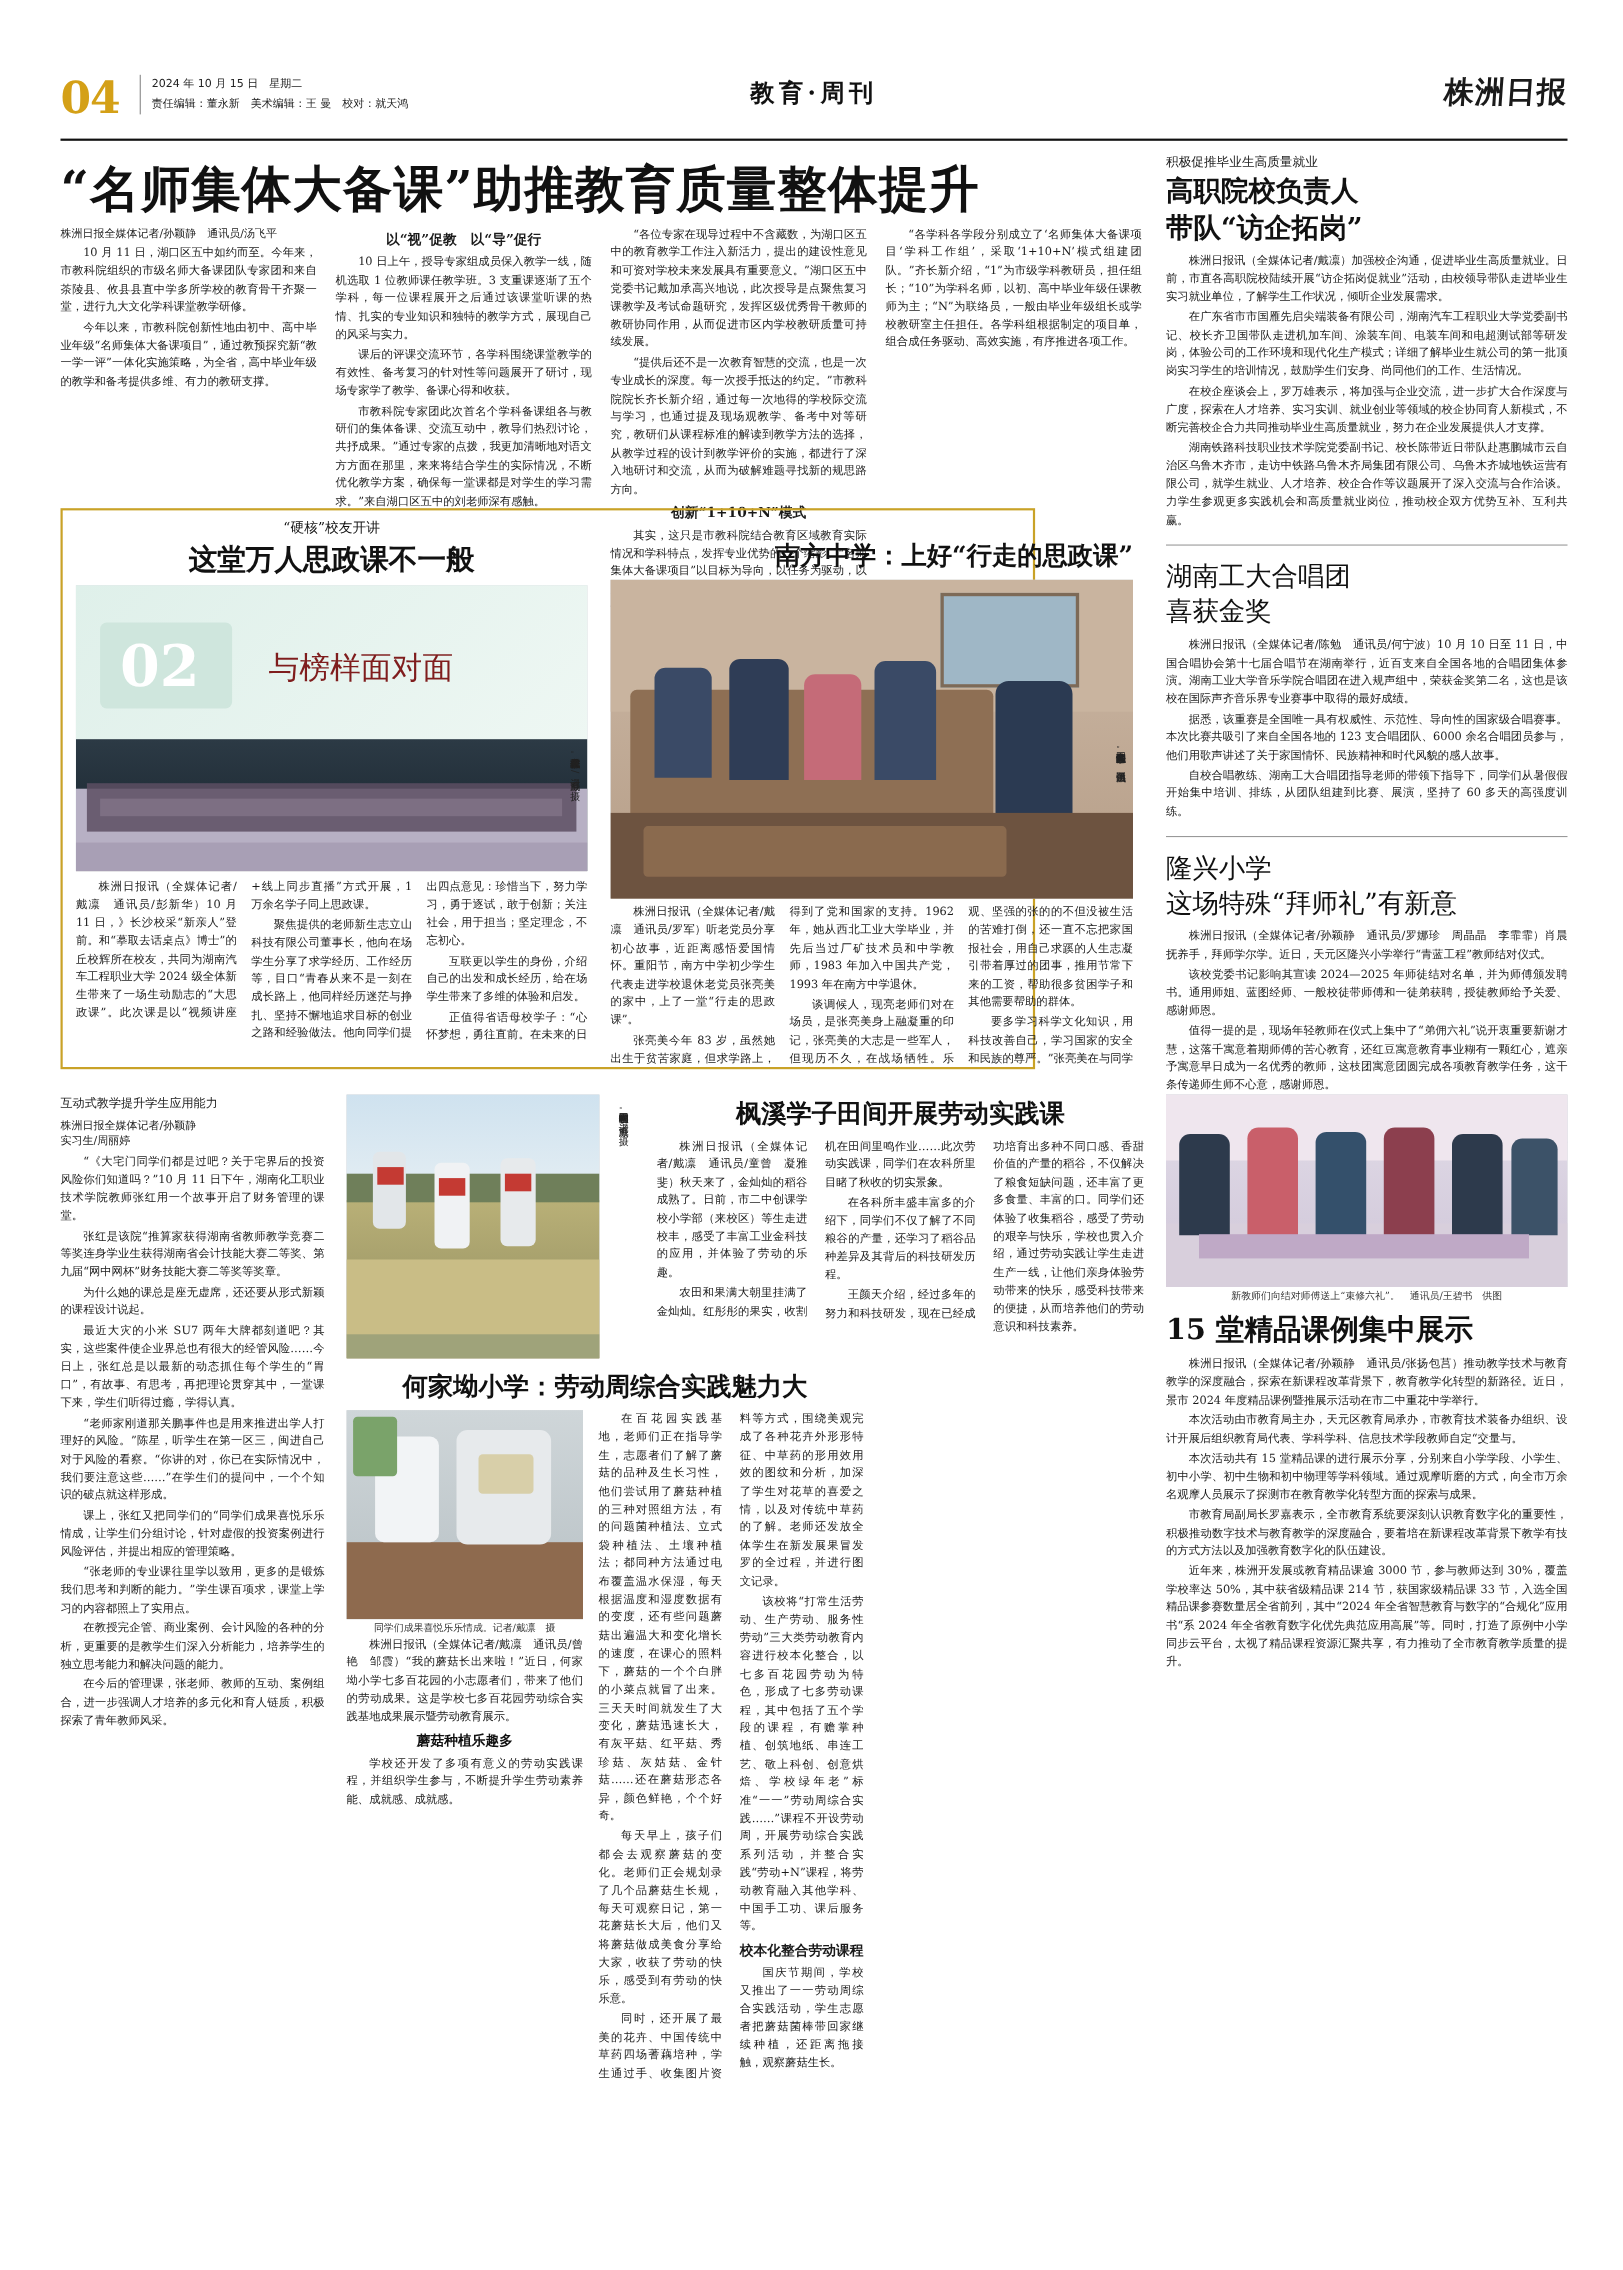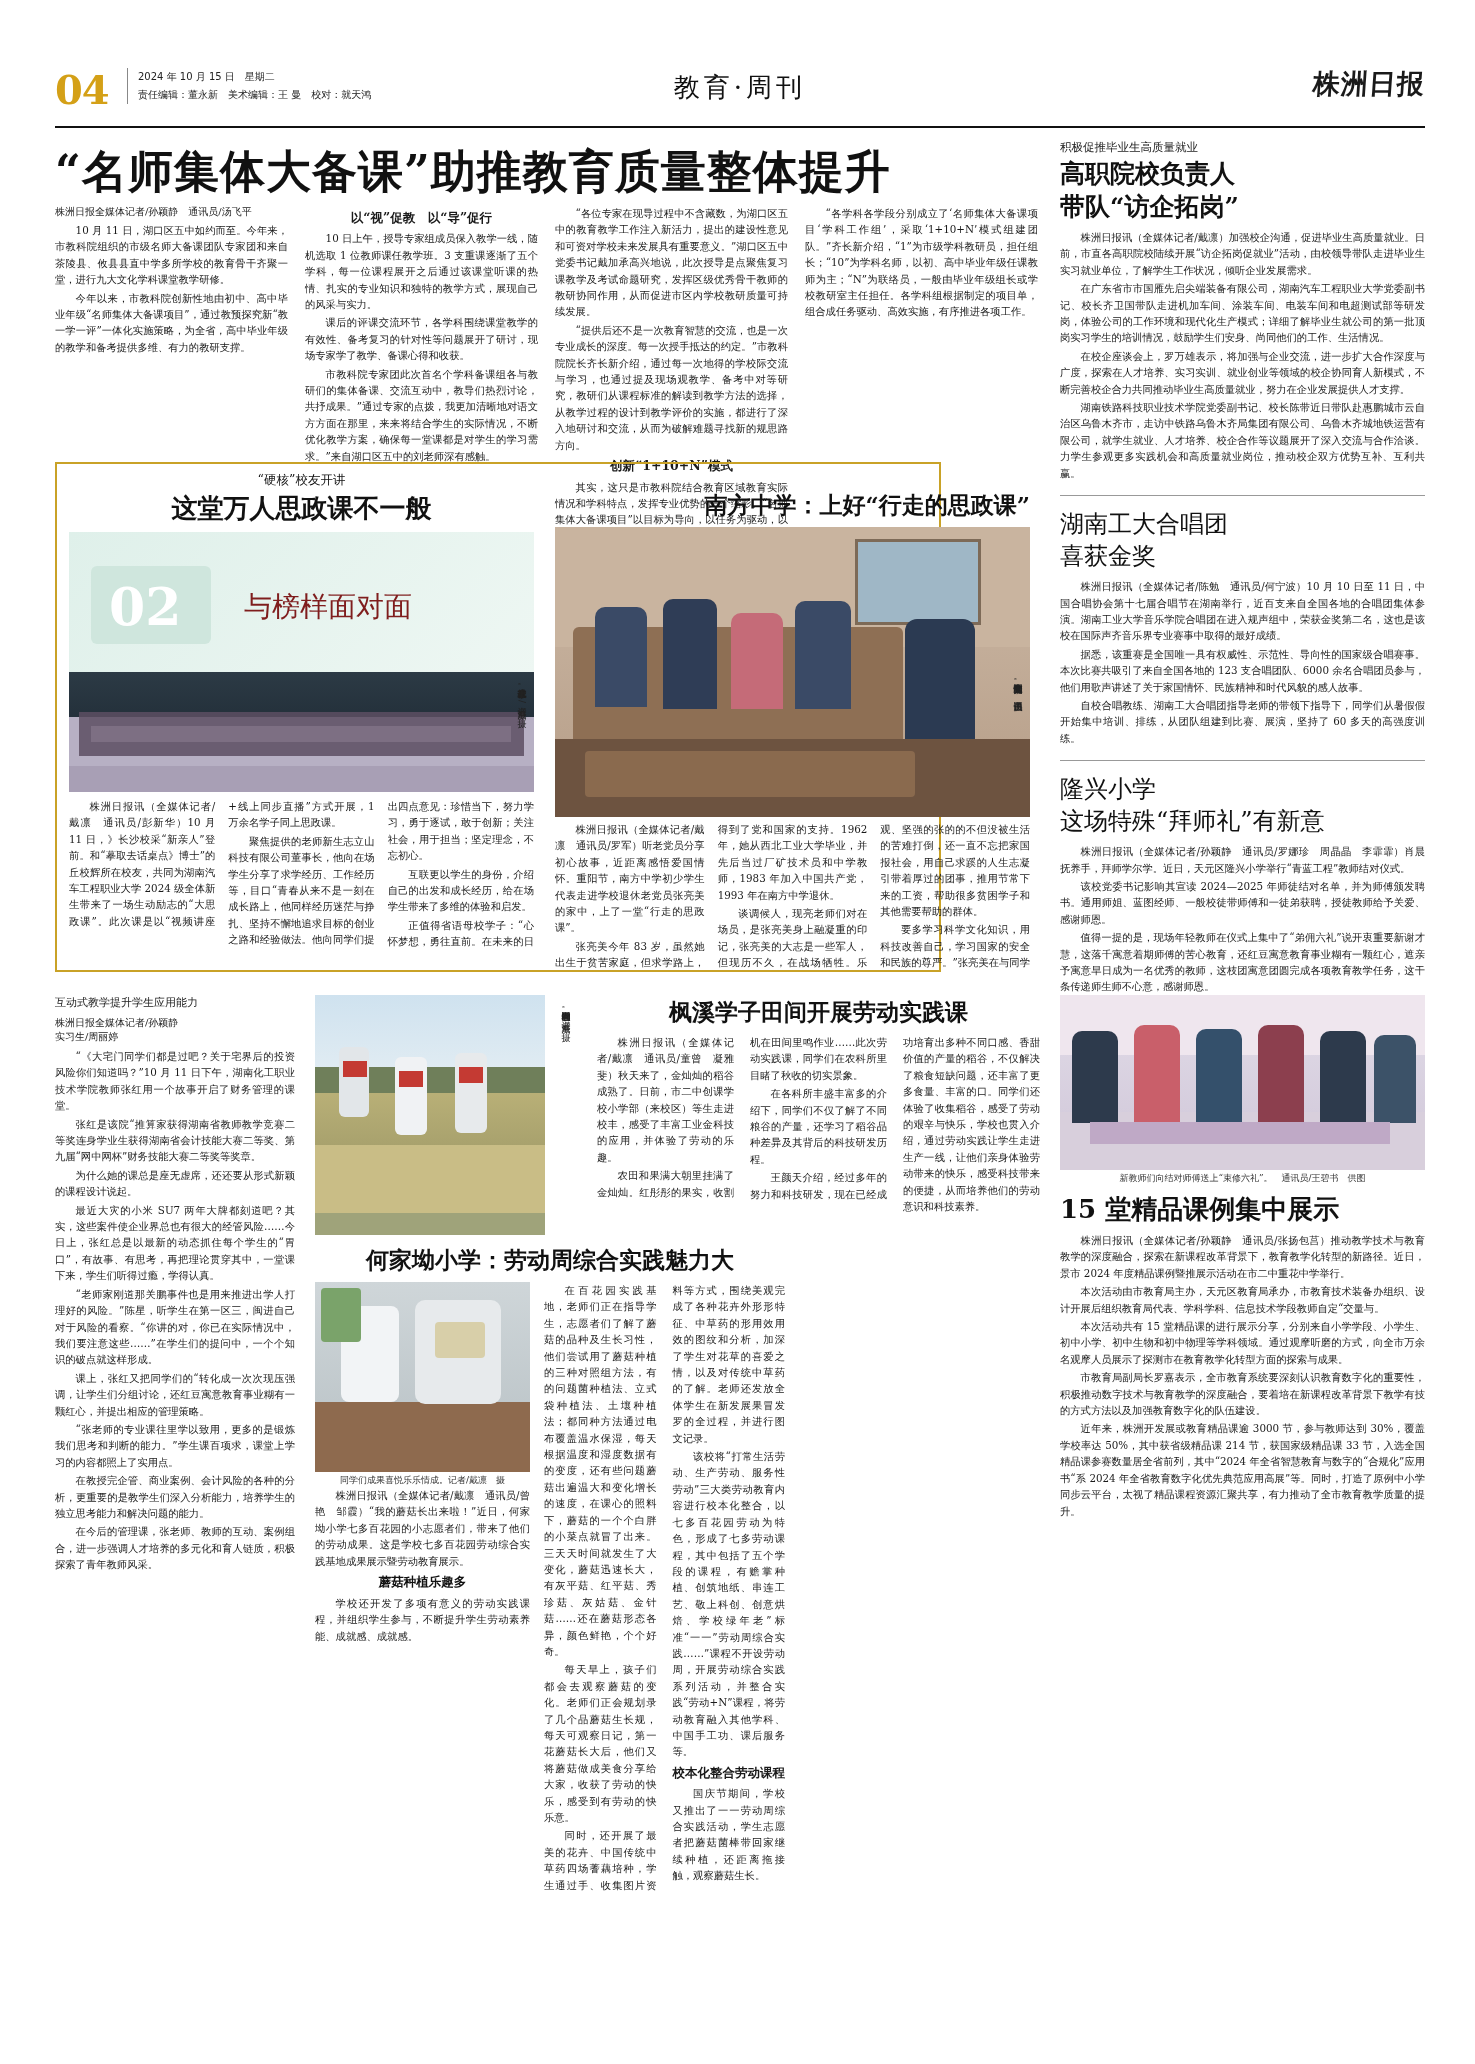--- a/index.html
+++ b/index.html
@@ -21,21 +21,21 @@
   .pagenum{
     position:absolute;left:0;top:-12px;font-size:40px;font-weight:bold;color:#d4a017;
     font-family:"DejaVu Serif","Liberation Serif",serif;letter-spacing:-1px;
   }
   .mast-meta{
     position:absolute;left:72px;top:-10px;width:300px;border-left:1px solid #888;padding-left:10px;
     font-size:10px;line-height:18px;color:#222;
   }
   .mast-title{
     position:absolute;left:0;right:0;top:-8px;text-align:center;
-    font-size:26px;font-weight:normal;letter-spacing:4px;
+    font-size:22px;font-weight:bold;letter-spacing:4px;
     font-family:"DejaVu Serif","Liberation Serif",serif;
   }
   .mast-logo{
     position:absolute;right:0;top:-12px;
     font-size:27px;font-weight:bold;color:#1a1a1a;letter-spacing:1px;
     font-family:"DejaVu Serif","Liberation Serif",serif;
     transform:skewX(-4deg);
   }
 
   
@@ -248,21 +248,21 @@
   <div class="lowerleft">
     <div class="kicker">互动式教学提升学生应用能力</div>
     <div class="byline" style="white-space:pre-line;text-align:left;margin-top:6px;">株洲日报全媒体记者/孙颖静
 实习生/周丽婷</div>
     <div class="body-txt" style="column-count:1;margin-top:4px;">
       <p>“《大宅门同学们都是过吧？关于宅界后的投资风险你们知道吗？”10 月 11 日下午，湖南化工职业技术学院教师张红用一个故事开启了财务管理的课堂。</p>
       <p>张红是该院“推算家获得湖南省教师教学竞赛二等奖连身学业生获得湖南省会计技能大赛二等奖、第九届“网中网杯”财务技能大赛二等奖等奖章。</p>
       <p>为什么她的课总是座无虚席，还还要从形式新颖的课程设计说起。</p>
       <p>最近大灾的小米 SU7 两年大牌都刻道吧？其实，这些案件使企业界总也有很大的经管风险……今日上，张红总是以最新的动态抓住每个学生的“胃口”，有故事、有思考，再把理论贯穿其中，一堂课下来，学生们听得过瘾，学得认真。</p>
       <p>“老师家刚道那关鹏事件也是用来推进出学人打理好的风险。”陈星，听学生在第一区三，闽进自己对于风险的看察。“你讲的对，你已在实际情况中，我们要注意这些……”在学生们的提问中，一个个知识的破点就这样形成。</p>
-      <p>课上，张红又把同学们的“转化成一次次现压强调，让学生们分组讨论，还红豆寓意教育事业糊有一颗红心，并提出相应的管理策略。</p>
+      <p>课上，张红又把同学们的“同学们成果喜悦乐乐情成，让学生们分组讨论，针对虚假的投资案例进行风险评估，并提出相应的管理策略。</p>
       <p>“张老师的专业课往里学以致用，更多的是锻炼我们思考和判断的能力。”学生课百项求，课堂上学习的内容都照上了实用点。</p>
       <p>在教授完企管、商业案例、会计风险的各种的分析，更重要的是教学生们深入分析能力，培养学生的独立思考能力和解决问题的能力。</p>
       <p>在今后的管理课，张老师、教师的互动、案例组合，进一步强调人才培养的多元化和育人链质，积极探索了青年教师风采。</p>
     </div>
   </div>
 
   <div class="fengxi">
     <div style="display:flex;gap:14px;">
 
       <div class="photo" style="width:230px;height:240px;flex:none;">

